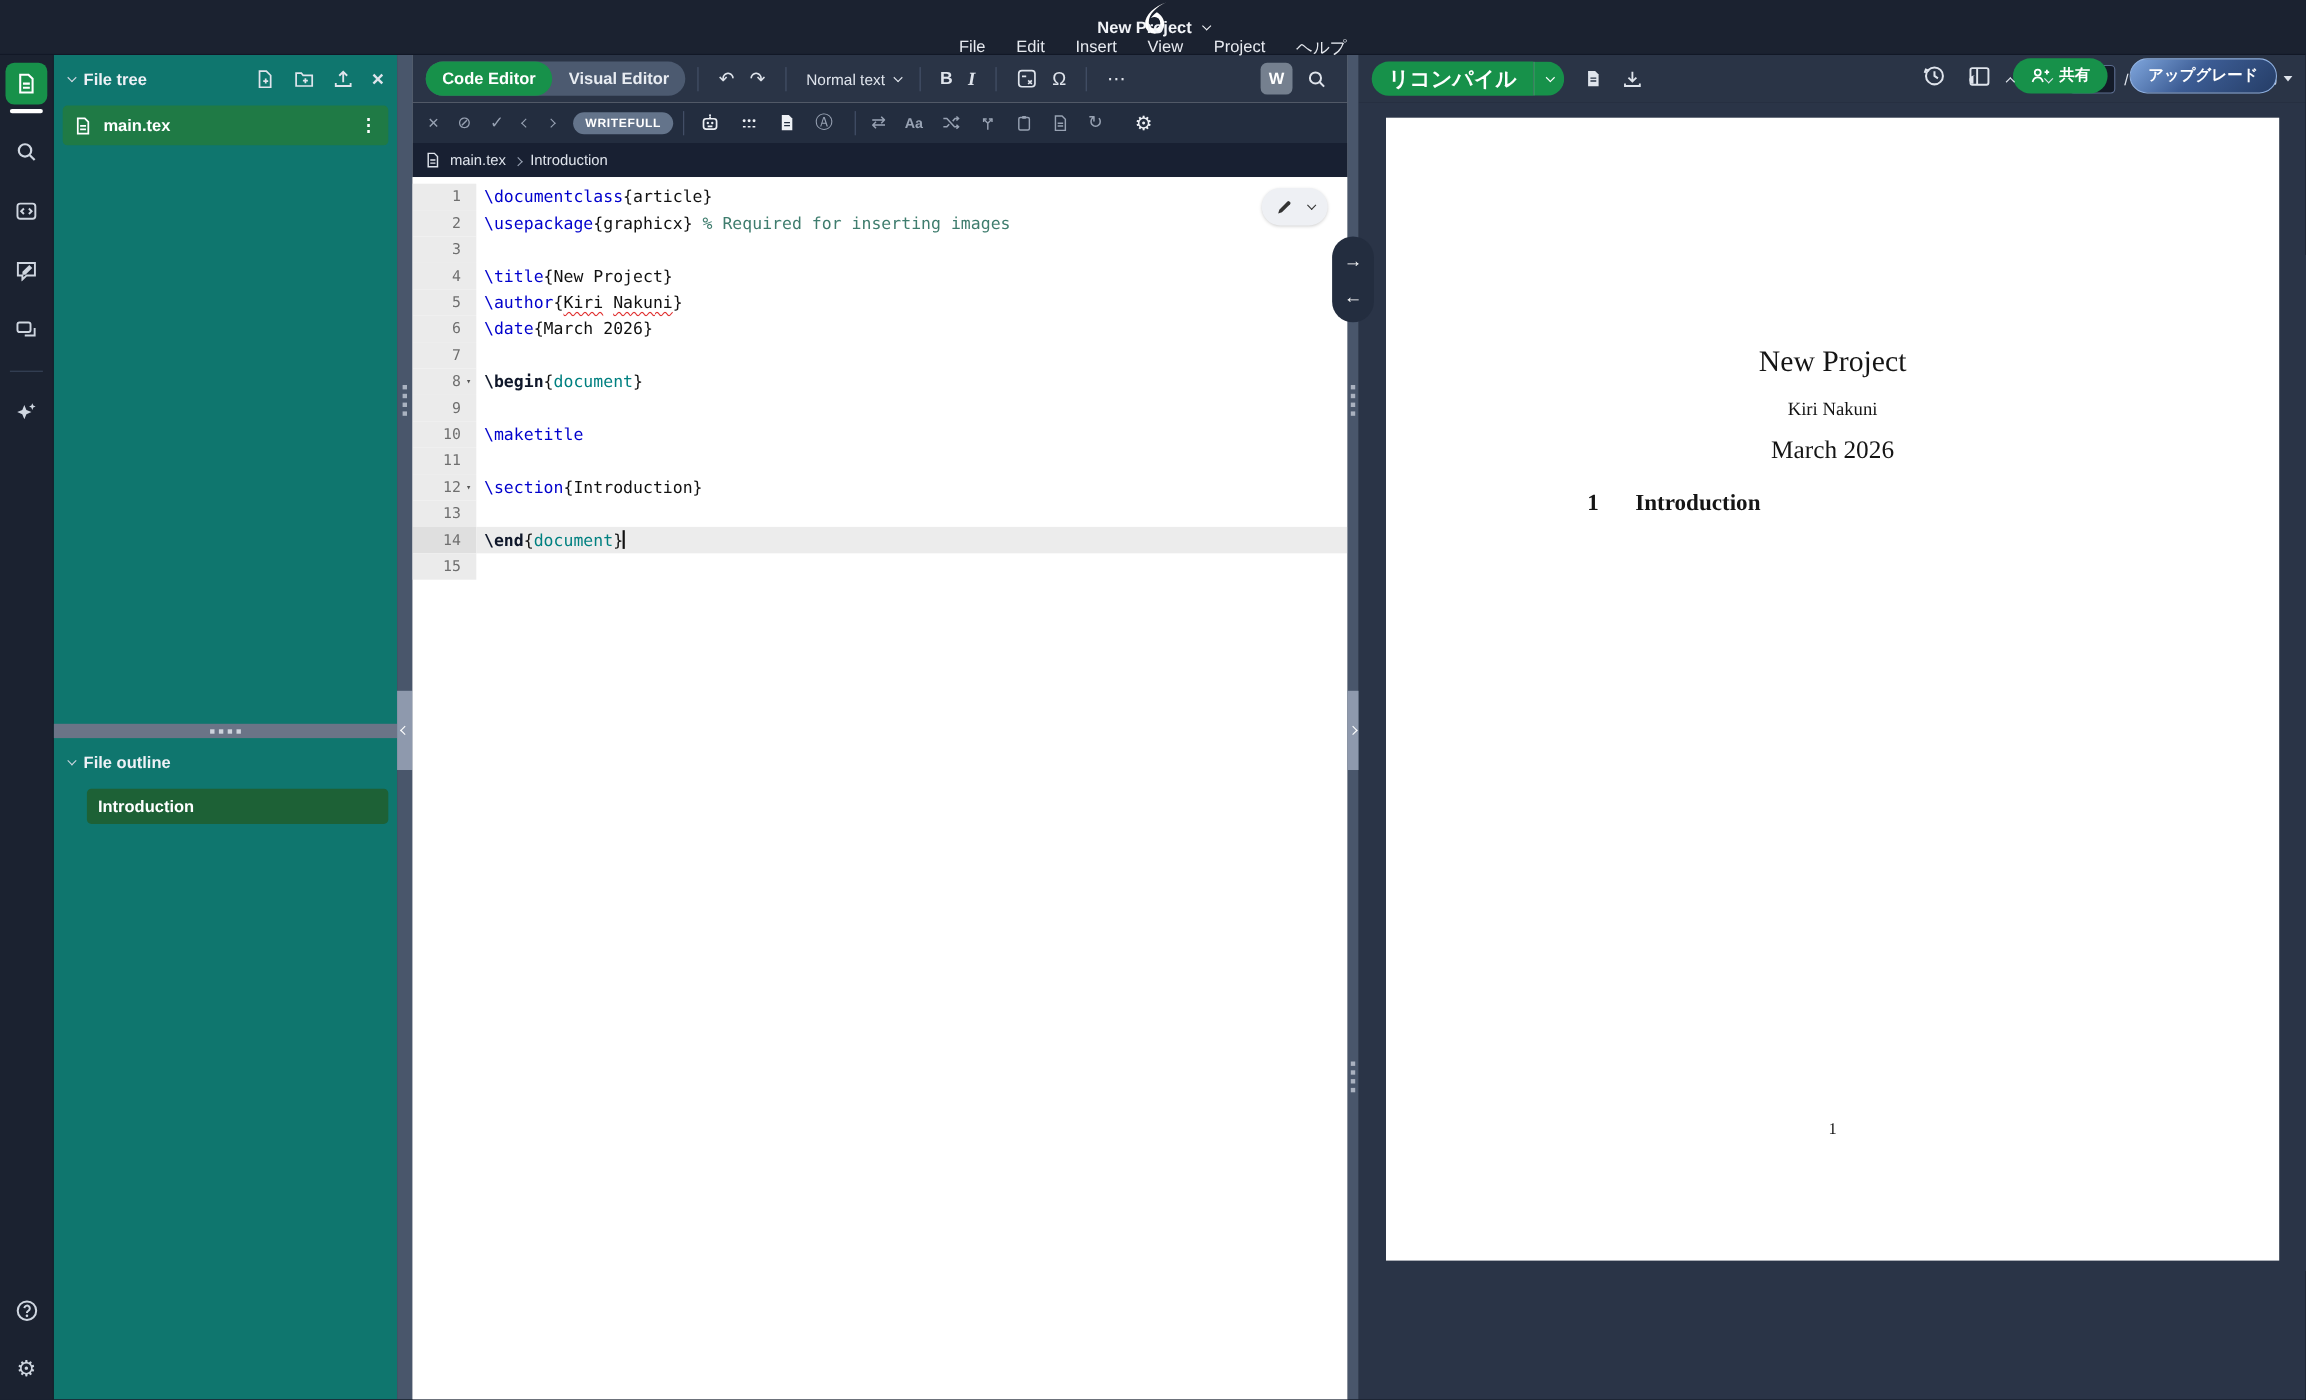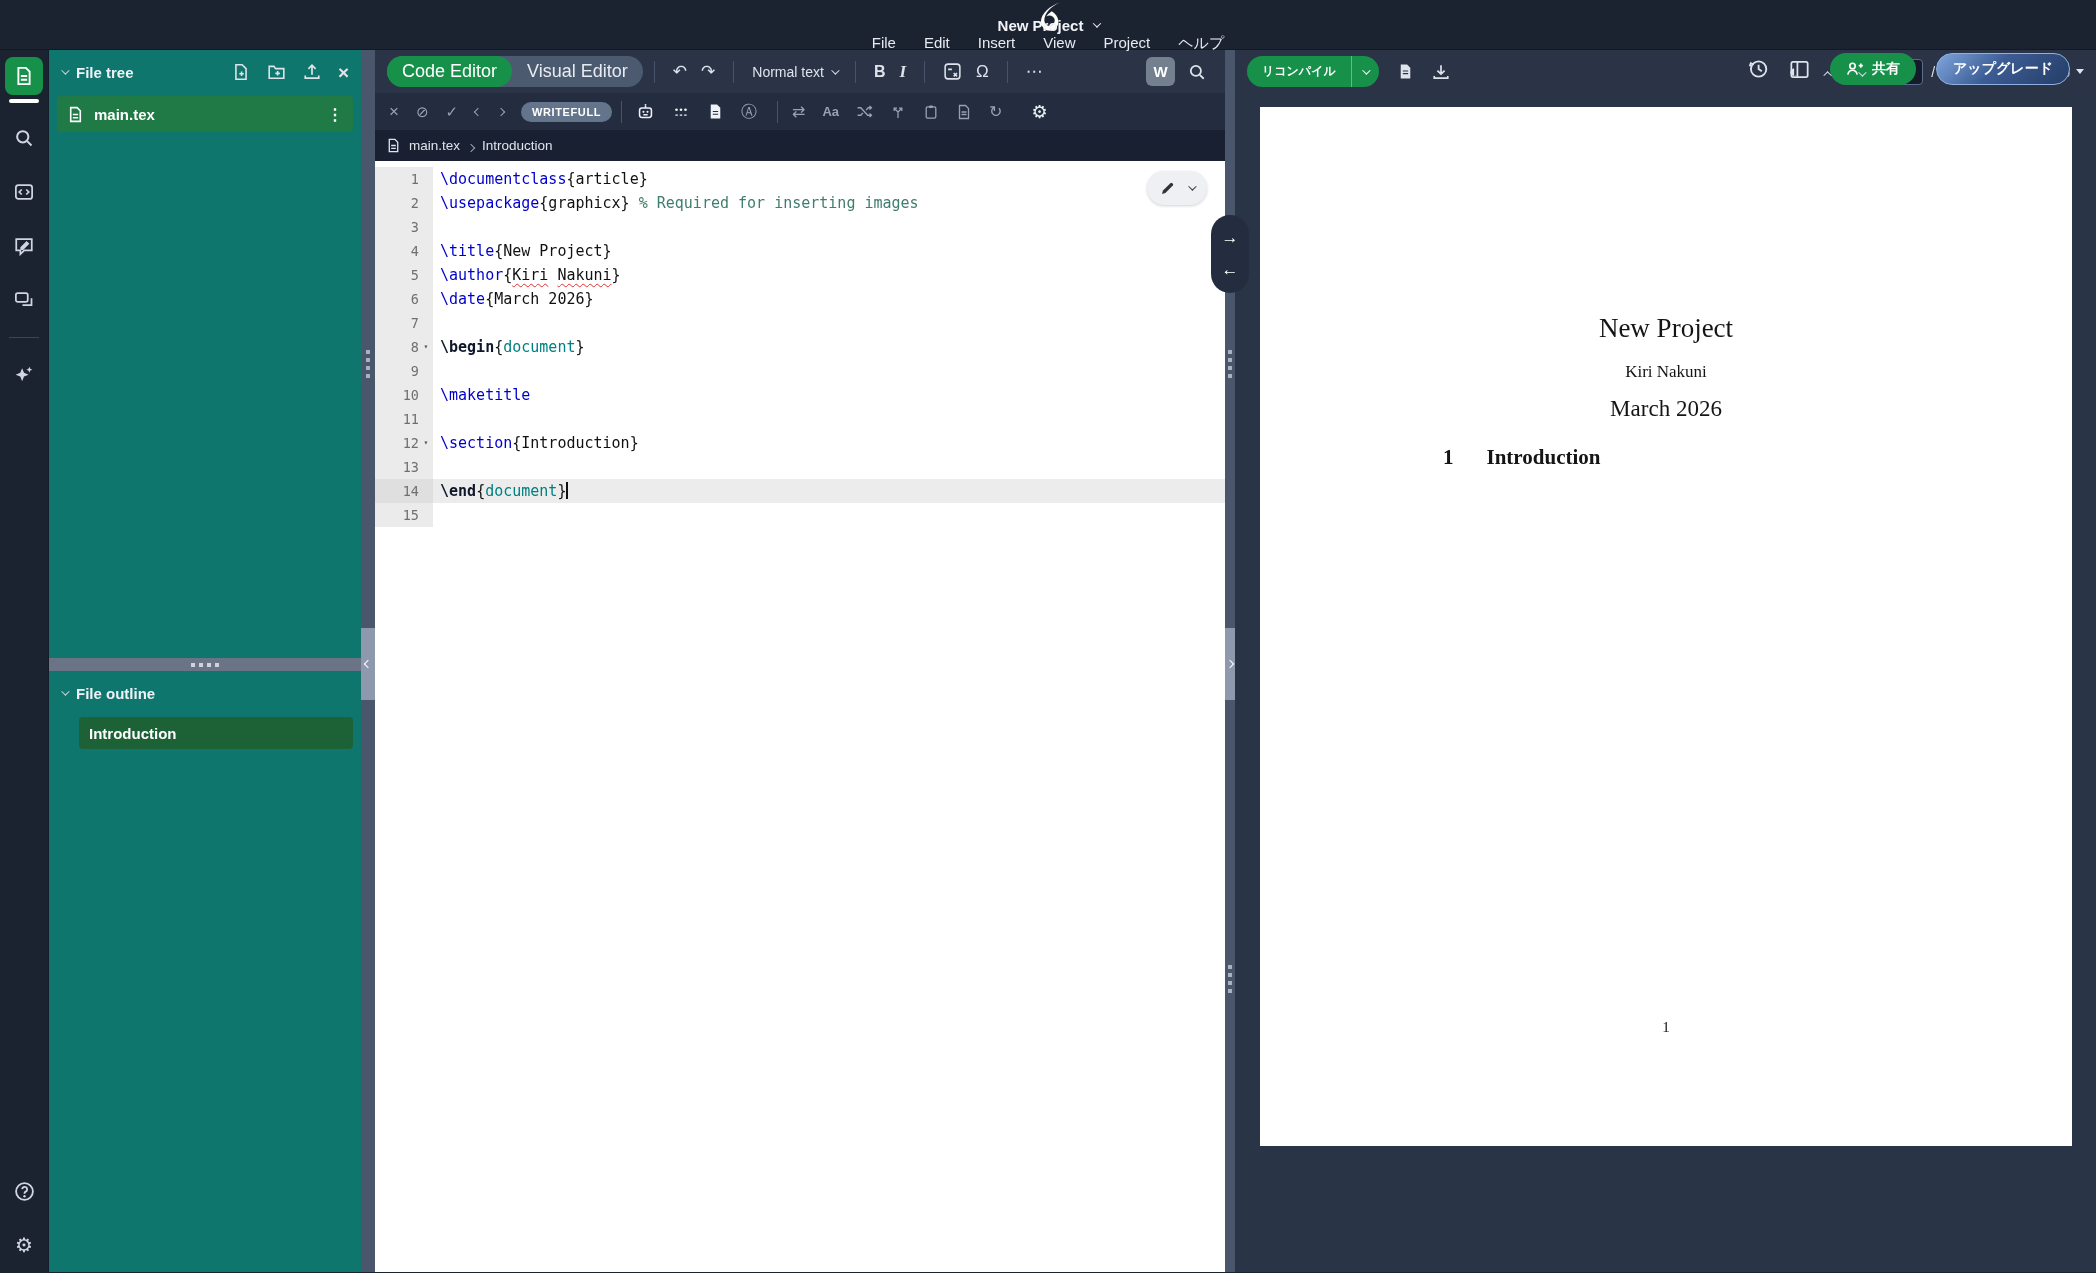--- a/index.html
+++ b/index.html
@@ -70,22 +70,22 @@
     flex-direction:column; gap:4px; }
   .grip i { width:4px; height:4px; background:#aab2c0; display:block; }
   .seg { position:absolute; left:0; right:0; height:72px; background:#8e99ad; color:#fff;
     display:flex; align-items:center; justify-content:center; }
 
   
   .editor { width:850px; display:flex; flex-direction:column; background:#fff; }
   .tb1 { height:43px; background:#2a3446; display:flex; align-items:center; padding:0 12px; }
   .sep { width:1px; height:22px; background:#46536b; margin:0 11px; }
   .toggle { display:flex; background:#4c5a70; border-radius:16px; height:31px; align-items:center; }
-  .tseg { padding:0 15px; height:31px; display:flex; align-items:center; font-size:18px;
-    font-weight:400; color:#e8ecf2; }
+  .tseg { padding:0 15px; height:31px; display:flex; align-items:center; font-size:15px;
+    font-weight:700; color:#e8ecf2; }
   .tseg.on { background:#17914a; color:#fff; border-radius:16px; }
   .tb-btn { color:#dfe4ec; font-size:17px; padding:0 7px; display:flex; align-items:center; gap:7px; }
   .tb-btn.b { font-weight:800; font-size:16px; }
   .tb-btn.i { font-style:italic; font-family:"Liberation Serif",serif; font-size:17px; font-weight:700; }
   .tb-btn.dim { font-size:14px; }
   .wchip { width:29px; height:29px; border-radius:6px; background:#75808f; color:#fff;
     display:flex; align-items:center; justify-content:center; font-weight:800; font-size:15px; }
   .spacer { flex:1; }
 
   .tb2 { height:37px; background:#232d3f; display:flex; align-items:center; padding:0 14px; }
@@ -118,21 +118,21 @@
     background:#eef0f4; box-shadow:0 1px 3px rgba(0,0,0,.18); display:flex; align-items:center;
     gap:12px; padding:0 13px; color:#333; }
   .pane-pill { position:absolute; top:165px; left:50%; transform:translateX(-50%); width:38px;
     height:78px; background:#232d3f; border-radius:20px; display:flex; flex-direction:column;
     align-items:center; justify-content:center; gap:12px; color:#fff; font-size:17px; z-index:6; }
 
   
   .pdf { flex:1; display:flex; flex-direction:column; min-width:0; }
   .pdf-tb { height:43px; background:#2a3446; display:flex; align-items:center; padding:0 12px; }
   .rc { display:flex; height:31px; }
-  .rc-main { background:#17914a; color:#fff; font-size:12px; font-weight:700; padding:0 15px;
+  .rc-main { background:#17914a; color:#fff; font-size:19px; font-weight:700; padding:0 15px;
     border-radius:16px 0 0 16px; display:flex; align-items:center; }
   .rc-chev { background:#17914a; width:28px; border-radius:0 16px 16px 0;
     border-left:1px solid rgba(255,255,255,.35); display:flex; align-items:center;
     justify-content:center; color:#fff; }
   .pdf-icon { color:#dfe4ec; margin-left:18px; }
   .pdf-right { margin-left:auto; display:flex; align-items:center; color:#dfe4ec; }
   .contrast { font-size:17px; line-height:1; margin-right:18px; }
   .pg-btn { padding:0 9px; color:#dfe4ec; }
   .page-input { width:42px; height:26px; background:#141b29; border:1px solid #5b6c8e;
     border-radius:4px; color:#fff; text-align:center; font-size:14px; margin:0 8px;

